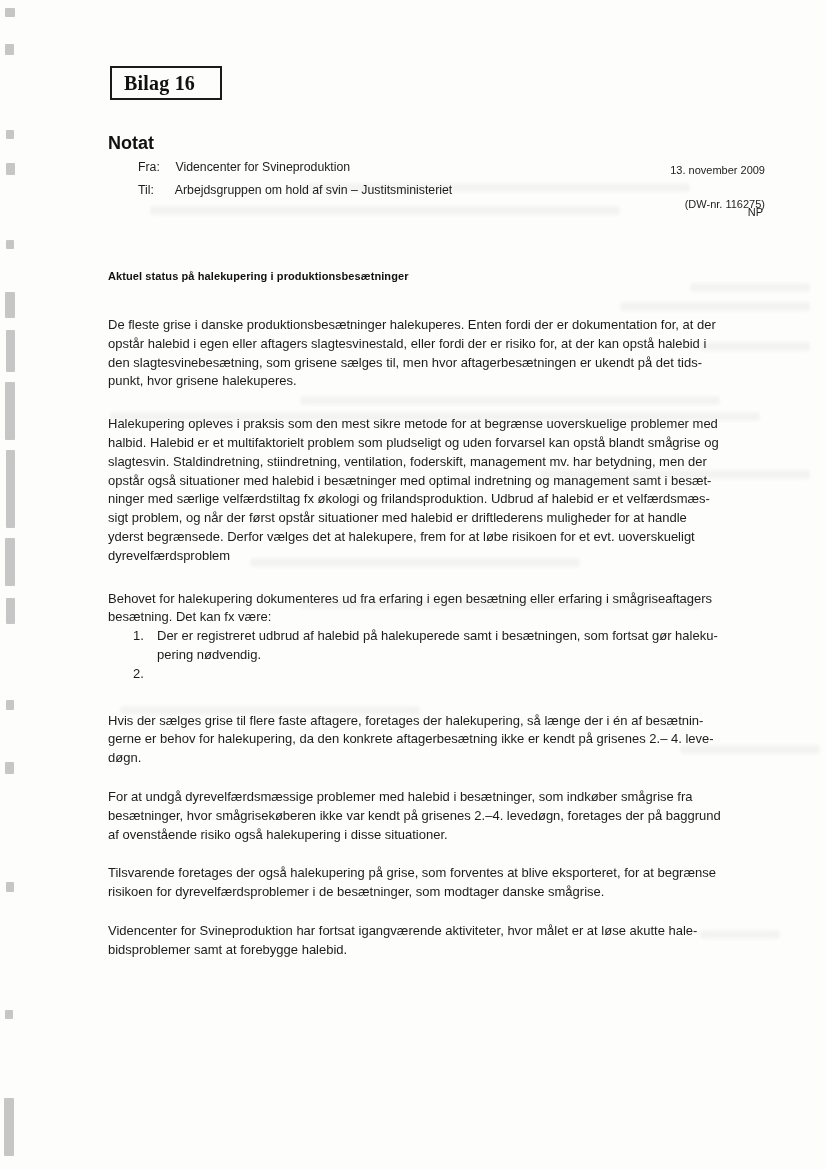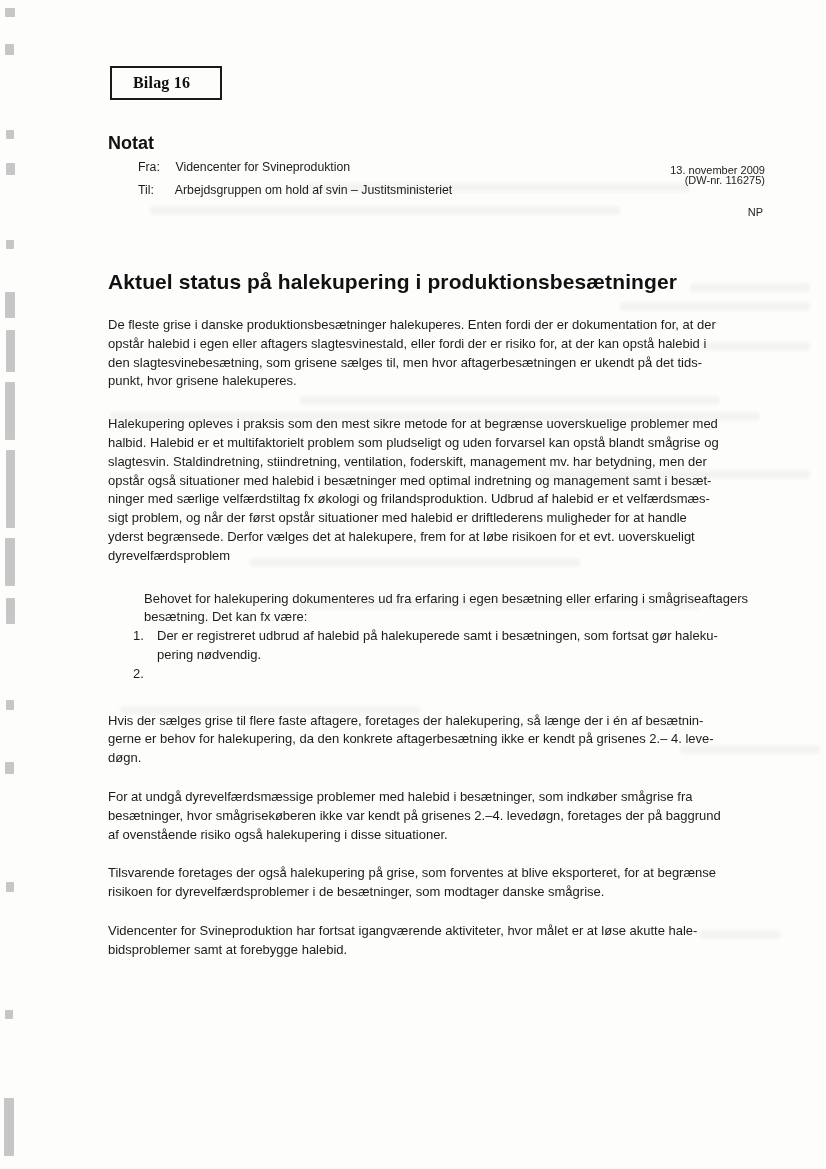--- a/index.html
+++ b/index.html
@@ -19,59 +19,58 @@
     left: 110px; top: 66px;
     width: 96px; height: 30px;
     border: 2px solid #1a1a1a;
     display: flex; align-items: center;
     padding-left: 12px;
     background: #fdfdfc;
   }
   .bilag-box span {
     font-family: "Liberation Serif", serif;
     font-weight: bold;
-    font-size: 16px;
+    font-size: 20px;
     color: #111;
     letter-spacing: 0.2px;
-    margin-left: 9px;
   }
   .doc-heading {
     position: absolute;
     left: 108px; top: 133px;
     font-size: 18px;
     font-weight: bold;
     color: #111;
   }
   .meta-row { position: absolute; left: 110px; font-size: 12.3px; margin-left: 28px; }
   .meta-row .lbl { display: inline-block; width: 34px; }
   .row-from { top: 160px; }
   .row-to   { top: 183px; }
   .right-meta { position: absolute; text-align: left; font-size: 11px; color: #222; }
   .rm-date { top: 164px; right: 61px; }
-  .rm-ref  { top: 174px; right: 61px; }
+  .rm-ref  { top: 198px; right: 61px; }
   .rm-np   { top: 206px; right: 63px; }
 
   
   .doc-title {
     position: absolute;
     left: 108px; top: 270px;
-    font-size: 21px;
+    font-size: 11px;
     font-weight: bold;
     color: #111;
     letter-spacing: 0.1px;
   }
   .body-text {
     position: absolute;
     left: 108px; top: 316px;
     width: 700px;
     font-size: 13px;
     line-height: 18.8px;
   }
   .para { margin: 0 0 24px 0; white-space: pre-line; }
-  .para.tight { margin-bottom: 0; margin-left: 36px; }
+  .para.tight { margin-bottom: 0; }
   .para.after-list { margin-bottom: 20px; }
   .num-list { margin: 0 0 28px 0; }
   .num-item { display: flex; }
   .num-item .num {
     width: 24px;
     margin-left: 25px;
     flex: none;
   }
   .num-item .itm-text { white-space: pre-line; }
 

